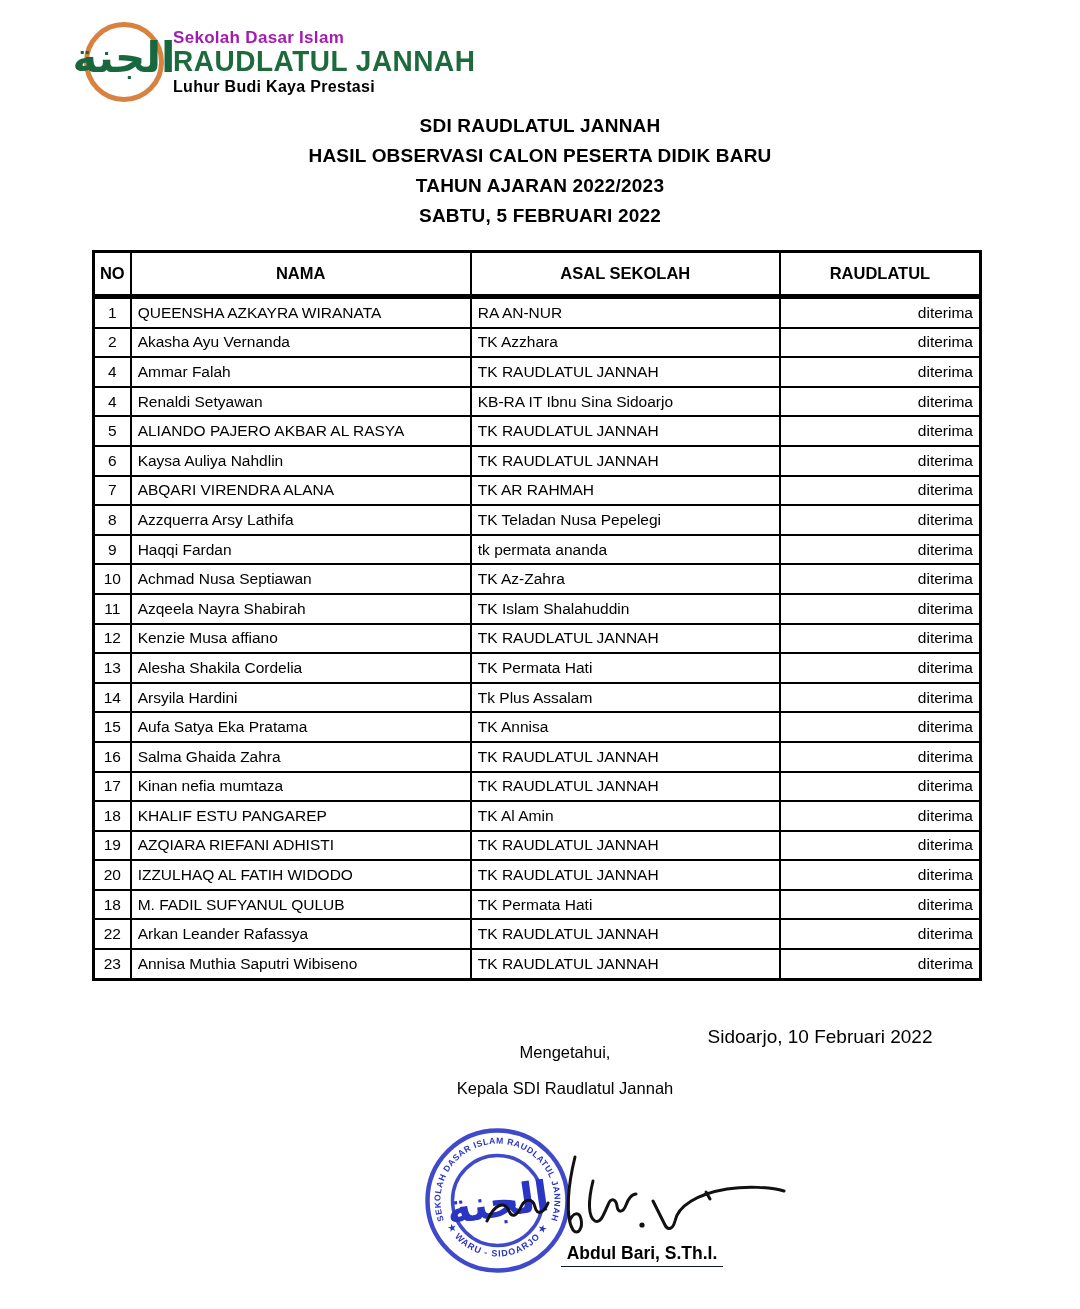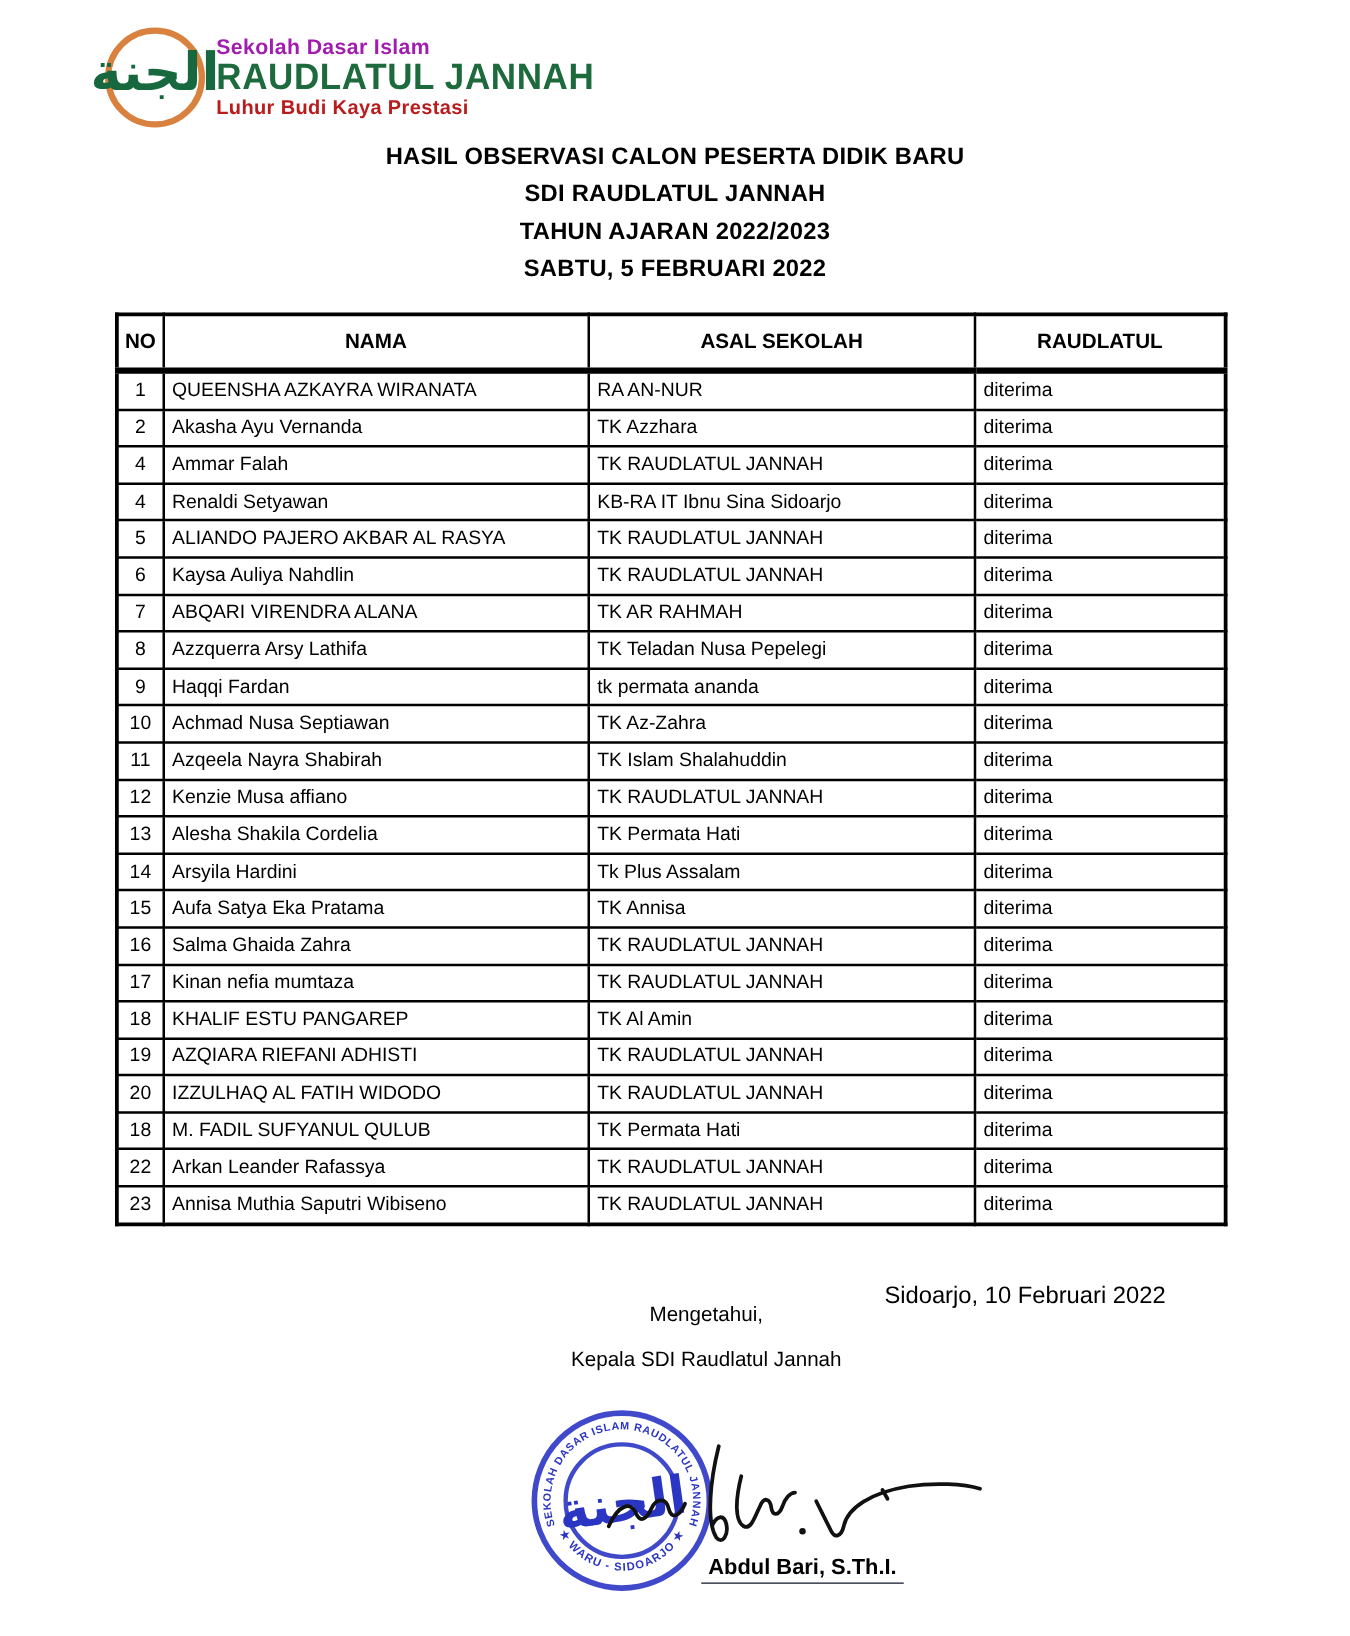--- a/index.html
+++ b/index.html
@@ -13,21 +13,21 @@
     width:80px;height:80px;border-radius:50%;border:5px solid #D9823F;
     box-sizing:border-box;display:flex;align-items:center;justify-content:center;background:#fff;
   }
   .emblem .ar{
     font-family:"DejaVu Sans", sans-serif;font-weight:bold;color:#17683F;
     font-size:42px;line-height:1;transform:translateY(-4px);
   }
   .logo-text{display:flex;flex-direction:column;line-height:1.08;}
   .logo-line1{color:#a21caf;font-weight:bold;font-size:17px;letter-spacing:0.3px;}
   .logo-line2{color:#1D6B3C;font-weight:bold;font-size:28px;letter-spacing:0.5px;transform:scaleY(1.05);}
-  .logo-line3{color:#b91c1c;font-weight:bold;font-size:16px;letter-spacing:0.3px;}
+  .logo-line3{color:#000000;font-weight:bold;font-size:16px;letter-spacing:0.3px;}
   
   .title{
     position:absolute;top:111px;left:0;width:1080px;text-align:center;
     font-weight:bold;font-size:19px;line-height:30px;letter-spacing:0.2px;
   }
   
   table.obsv{
     position:absolute;left:92px;top:250px;width:890px;
     border-collapse:collapse;table-layout:fixed;
   }
@@ -37,21 +37,21 @@
     height:41px;font-size:16.5px;font-weight:bold;text-align:center;
     border-bottom:5px solid #000;padding:0 2px;
   }
   table.obsv td{height:27.6px;font-size:15.5px;padding:0 6px;overflow:hidden;white-space:nowrap;}
   .col-no{width:37px;}
   .col-nama{width:339px;}
   .col-asal{width:308px;}
   .col-ket{width:200px;}
   td.c-no{text-align:center;padding:0 2px;}
   td.c-nama,td.c-asal{text-align:left;}
-  td.c-ket{text-align:left;}
+  td.c-ket{text-align:right;}
   
   .place-date{position:absolute;left:660px;top:1026px;width:320px;text-align:center;font-size:19px;}
   .sign-block{position:absolute;left:430px;top:1043px;width:270px;text-align:center;font-size:16.5px;}
   .sign-block .l1{display:block;}
   .sign-block .l2{display:block;margin-top:17px;}
   .stamp{position:absolute;left:420px;top:1123px;width:155px;height:155px;}
   .signature{position:absolute;left:475px;top:1133px;width:320px;height:110px;}
   .signer{position:absolute;left:527px;top:1243px;width:230px;text-align:center;}
   .signer span{
     display:inline-block;font-weight:bold;font-size:17.5px;
@@ -66,22 +66,22 @@
     <span class="ar">الجنة</span>
   </div>
   <div class="logo-text">
     <span class="logo-line1">Sekolah Dasar Islam</span>
     <span class="logo-line2">RAUDLATUL JANNAH</span>
     <span class="logo-line3">Luhur Budi Kaya Prestasi</span>
   </div>
 </div>
 
 <div class="title">
+  <div>SDI RAUDLATUL JANNAH</div>
   <div>HASIL OBSERVASI CALON PESERTA DIDIK BARU</div>
-  <div>SDI RAUDLATUL JANNAH</div>
   <div>TAHUN AJARAN 2022/2023</div>
   <div>SABTU, 5 FEBRUARI 2022</div>
 </div>
 
 <table class="obsv">
   <colgroup>
     <col class="col-no">
       <col class="col-nama">
       <col class="col-asal">
       <col class="col-ket">

